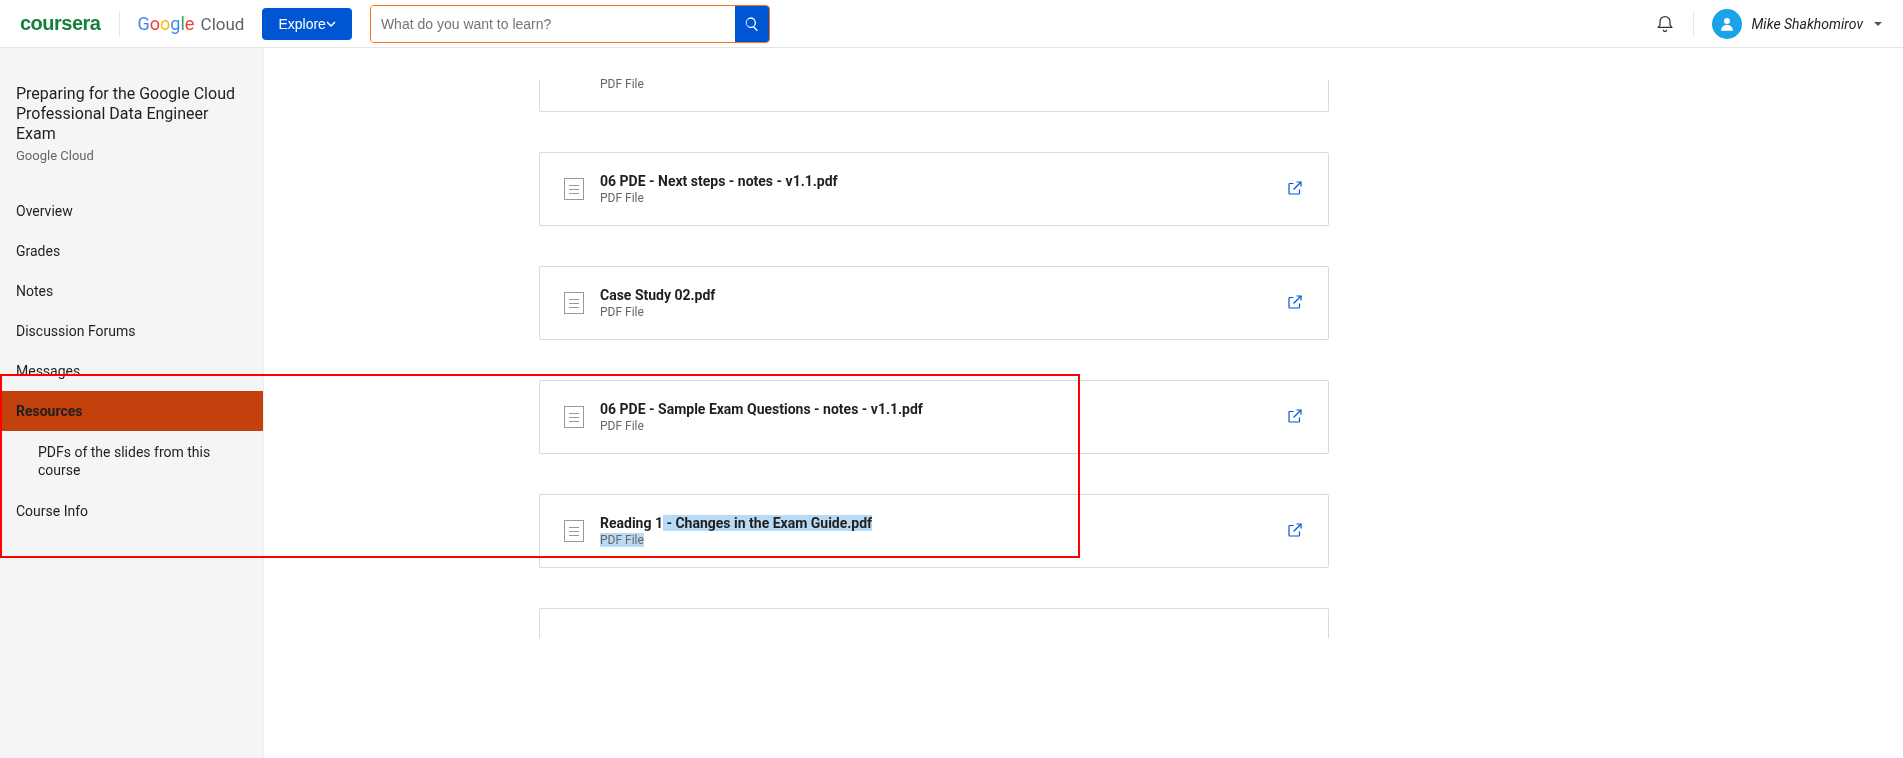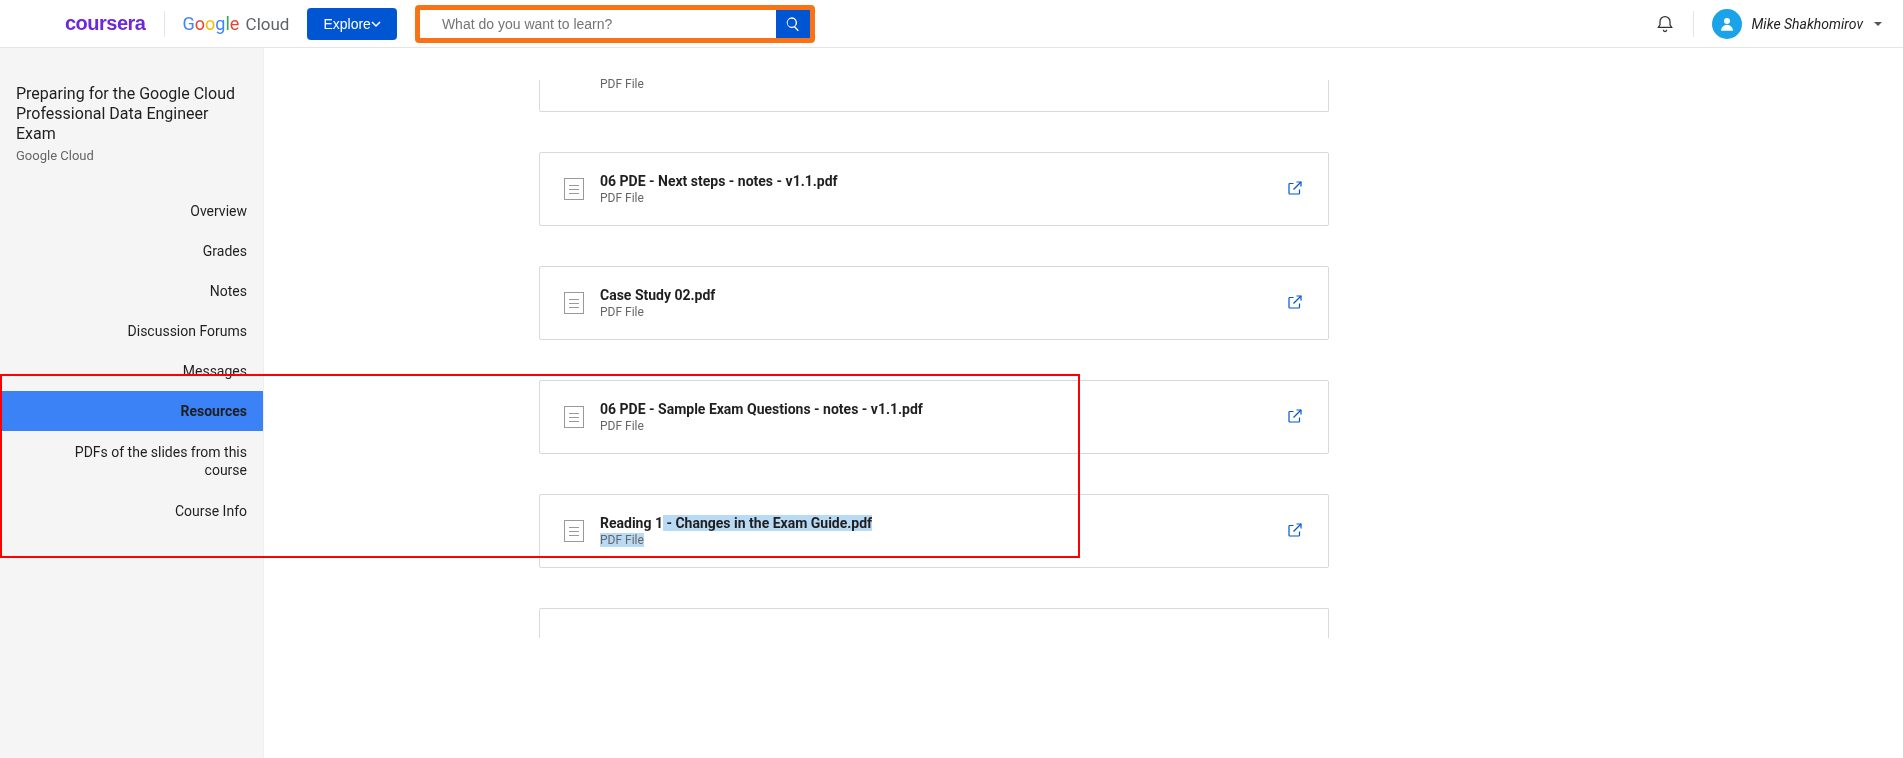--- a/index.html
+++ b/index.html
@@ -15,25 +15,24 @@
       height: 48px;
       display: flex;
       align-items: center;
       padding: 0 20px;
       border-bottom: 1px solid #e5e5e5;
       gap: 18px;
     }
     .coursera-logo {
       font-weight: 700;
       font-size: 20px;
-      color: #6d28d9;
+      color: #15803d;
       letter-spacing: -0.5px;
       font-family: Arial, sans-serif;
       text-transform: lowercase;
-      margin-left: 45px;
     }
     .hdr-divider {
       width: 1px;
       height: 26px;
       background: #e5e5e5;
     }
     .gcloud-logo {
       font-weight: 400;
       font-size: 18px;
     }
@@ -53,26 +52,25 @@
       font-size: 14px;
       font-weight: 500;
       display: flex;
       align-items: center;
       gap: 0;
       cursor: pointer;
     }
     .explore-btn svg { width:10px; height:10px; }
     .search-wrap {
       display: flex;
-      border: 5px solid #f97316;
+      border: 1px solid #f97316;
       border-radius: 4px;
       height: 38px;
       width: 400px;
       overflow: hidden;
-      padding-left: 12px;
     }
     .search-wrap input {
       border: none;
       outline: none;
       padding: 0 10px;
       flex: 1;
       font-size: 14px;
     }
     .search-btn {
       width: 34px;
@@ -122,21 +120,21 @@
     }
     .nav a {
       display:block;
       padding: 12px 16px;
       color: #1f1f1f;
       font-size: 14px;
       text-decoration: none;
       cursor:pointer;
     }
     .nav .active {
-      background:#3b82f6;
+      background:#c2410c;
       font-weight:700;
     }
     .nav .sub {
       padding-left: 38px;
       font-size: 14px;
       line-height: 1.3;
     }
 
     
     .main {
@@ -259,21 +257,21 @@
   </div>
 </div>
 
 <div class="page">
 
   <div class="sidebar">
     <div class="course-block">
       <div class="course-title">Preparing for the Google Cloud Professional Data Engineer Exam</div>
       <div class="course-sub">Google Cloud</div>
     </div>
-    <div class="nav" style="margin-top:14px;text-align:right;">
+    <div class="nav" style="margin-top:14px;">
       <a>Overview</a>
       <a>Grades</a>
       <a>Notes</a>
       <a>Discussion Forums</a>
       <a>Messages</a>
       <a class="active">Resources</a>
       <a class="sub">PDFs of the slides from this course</a>
       <a>Course Info</a>
     </div>
   </div>

